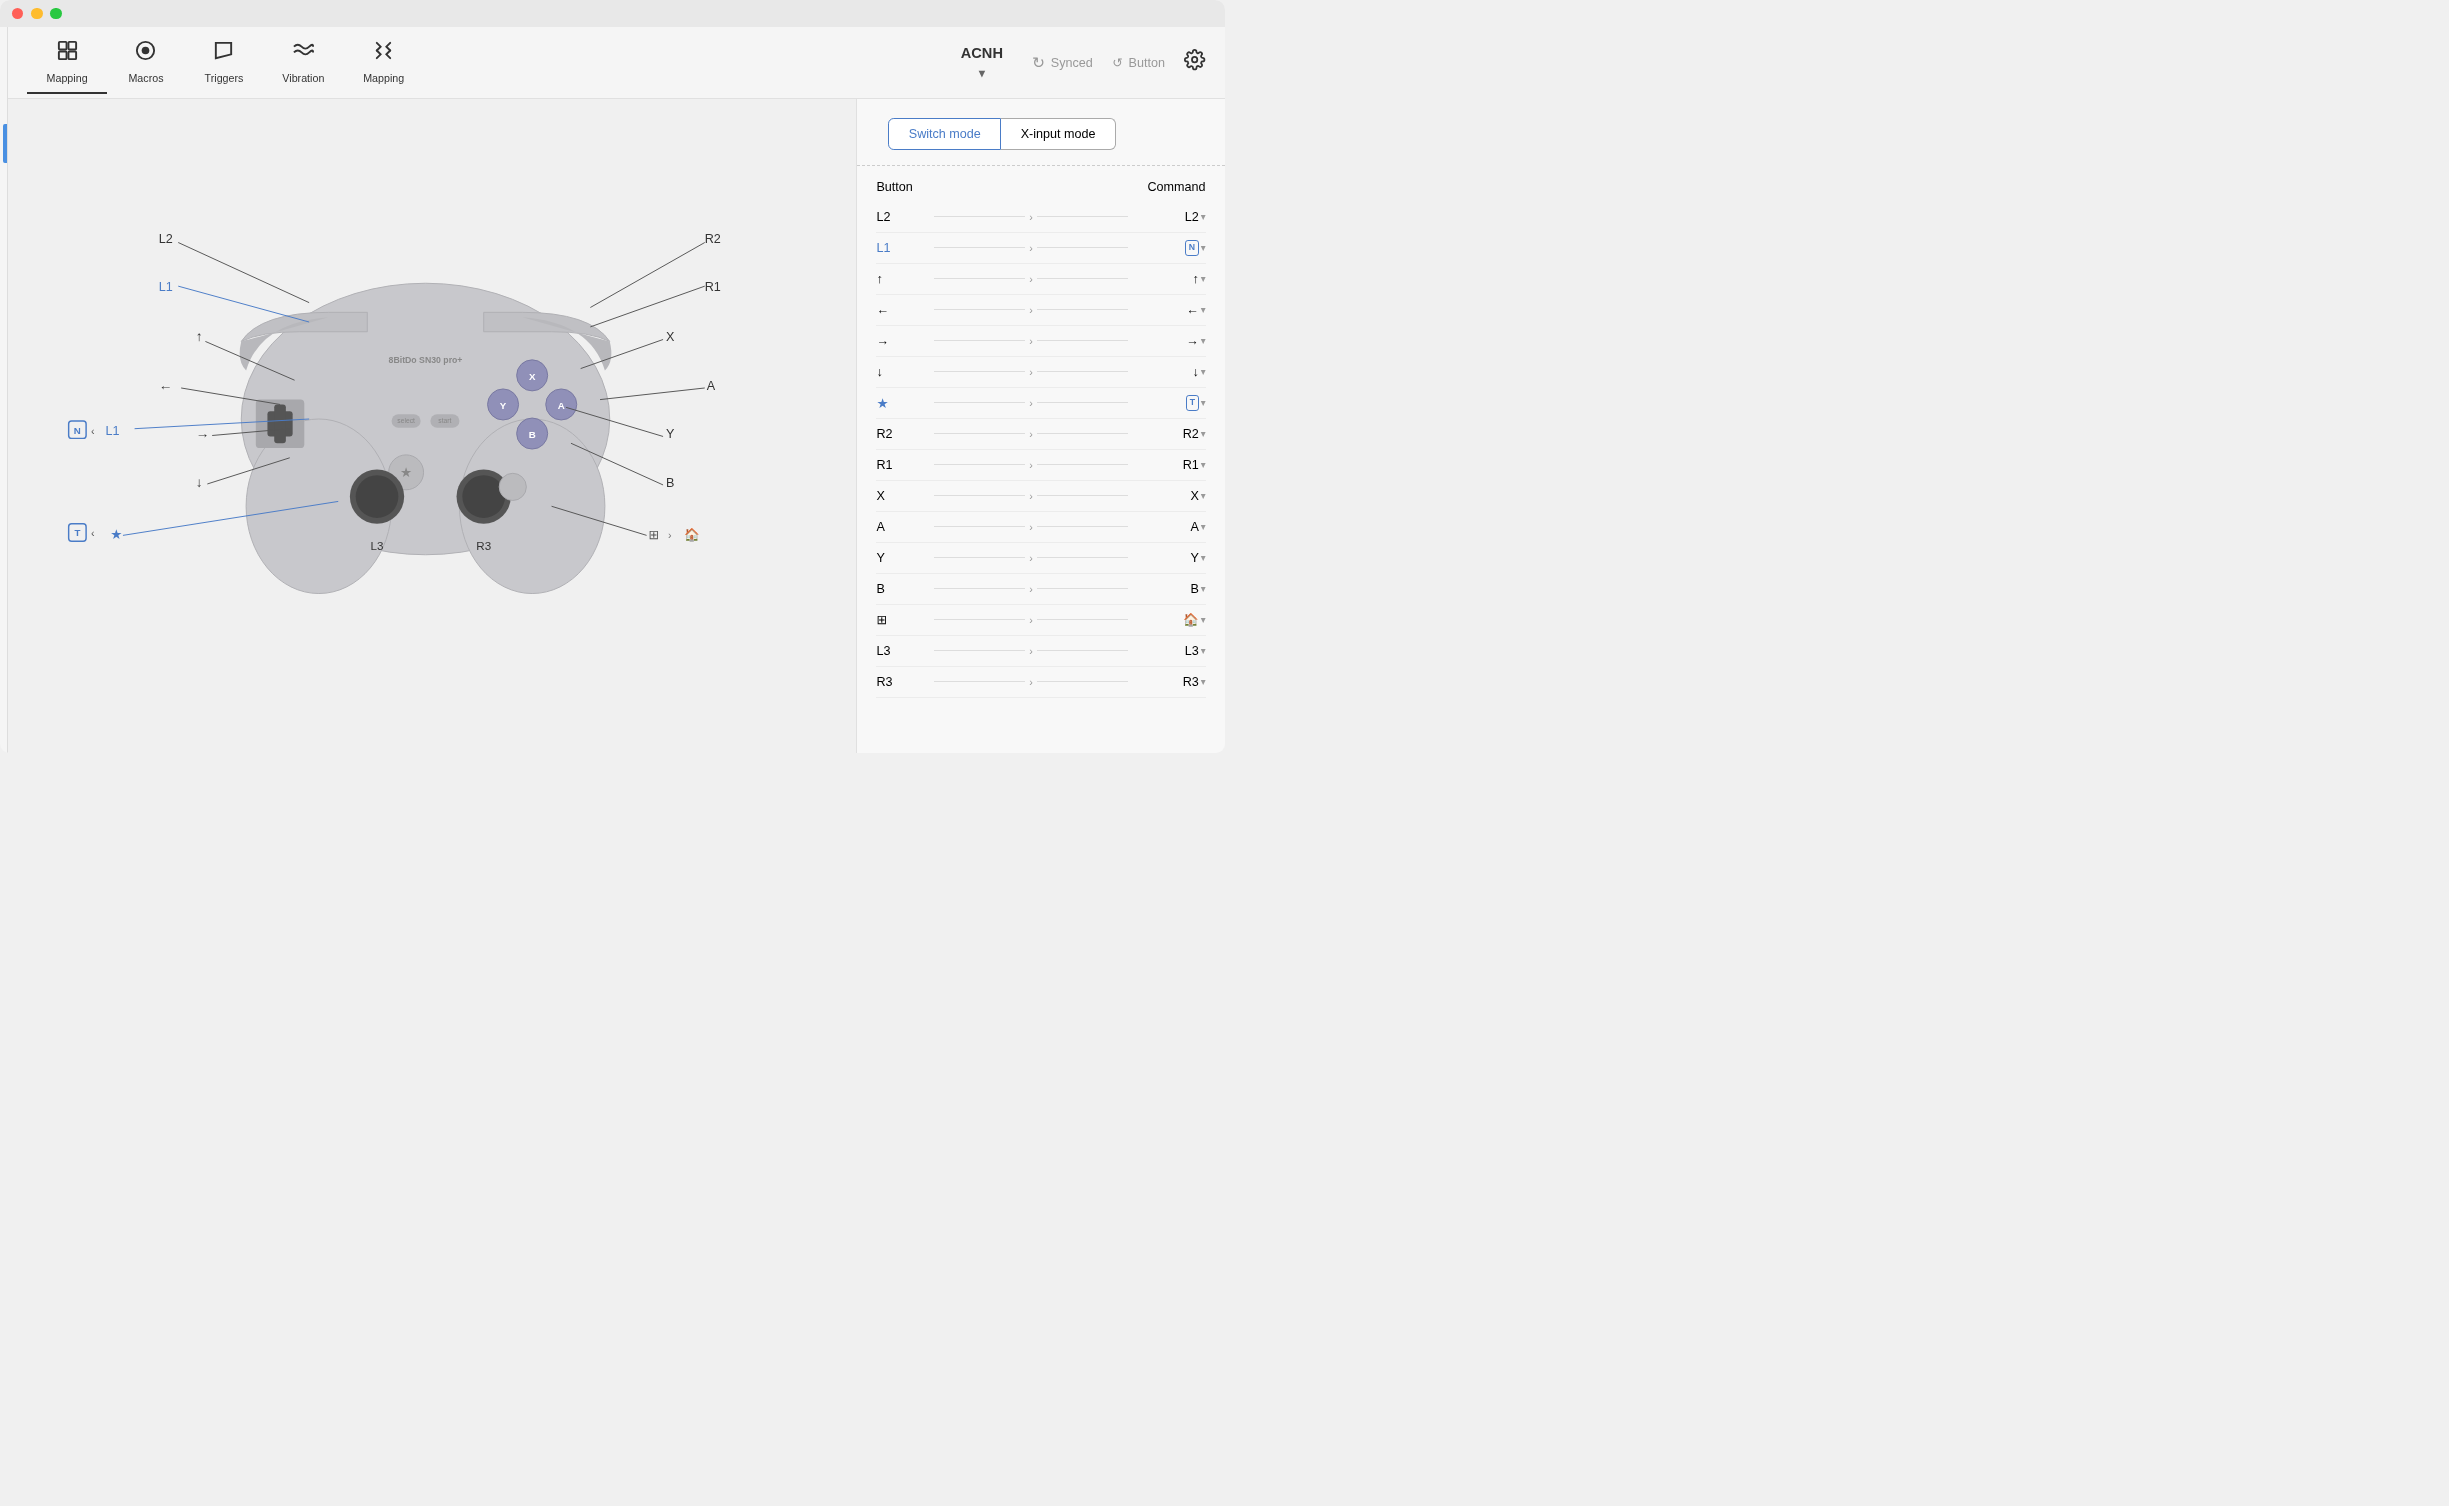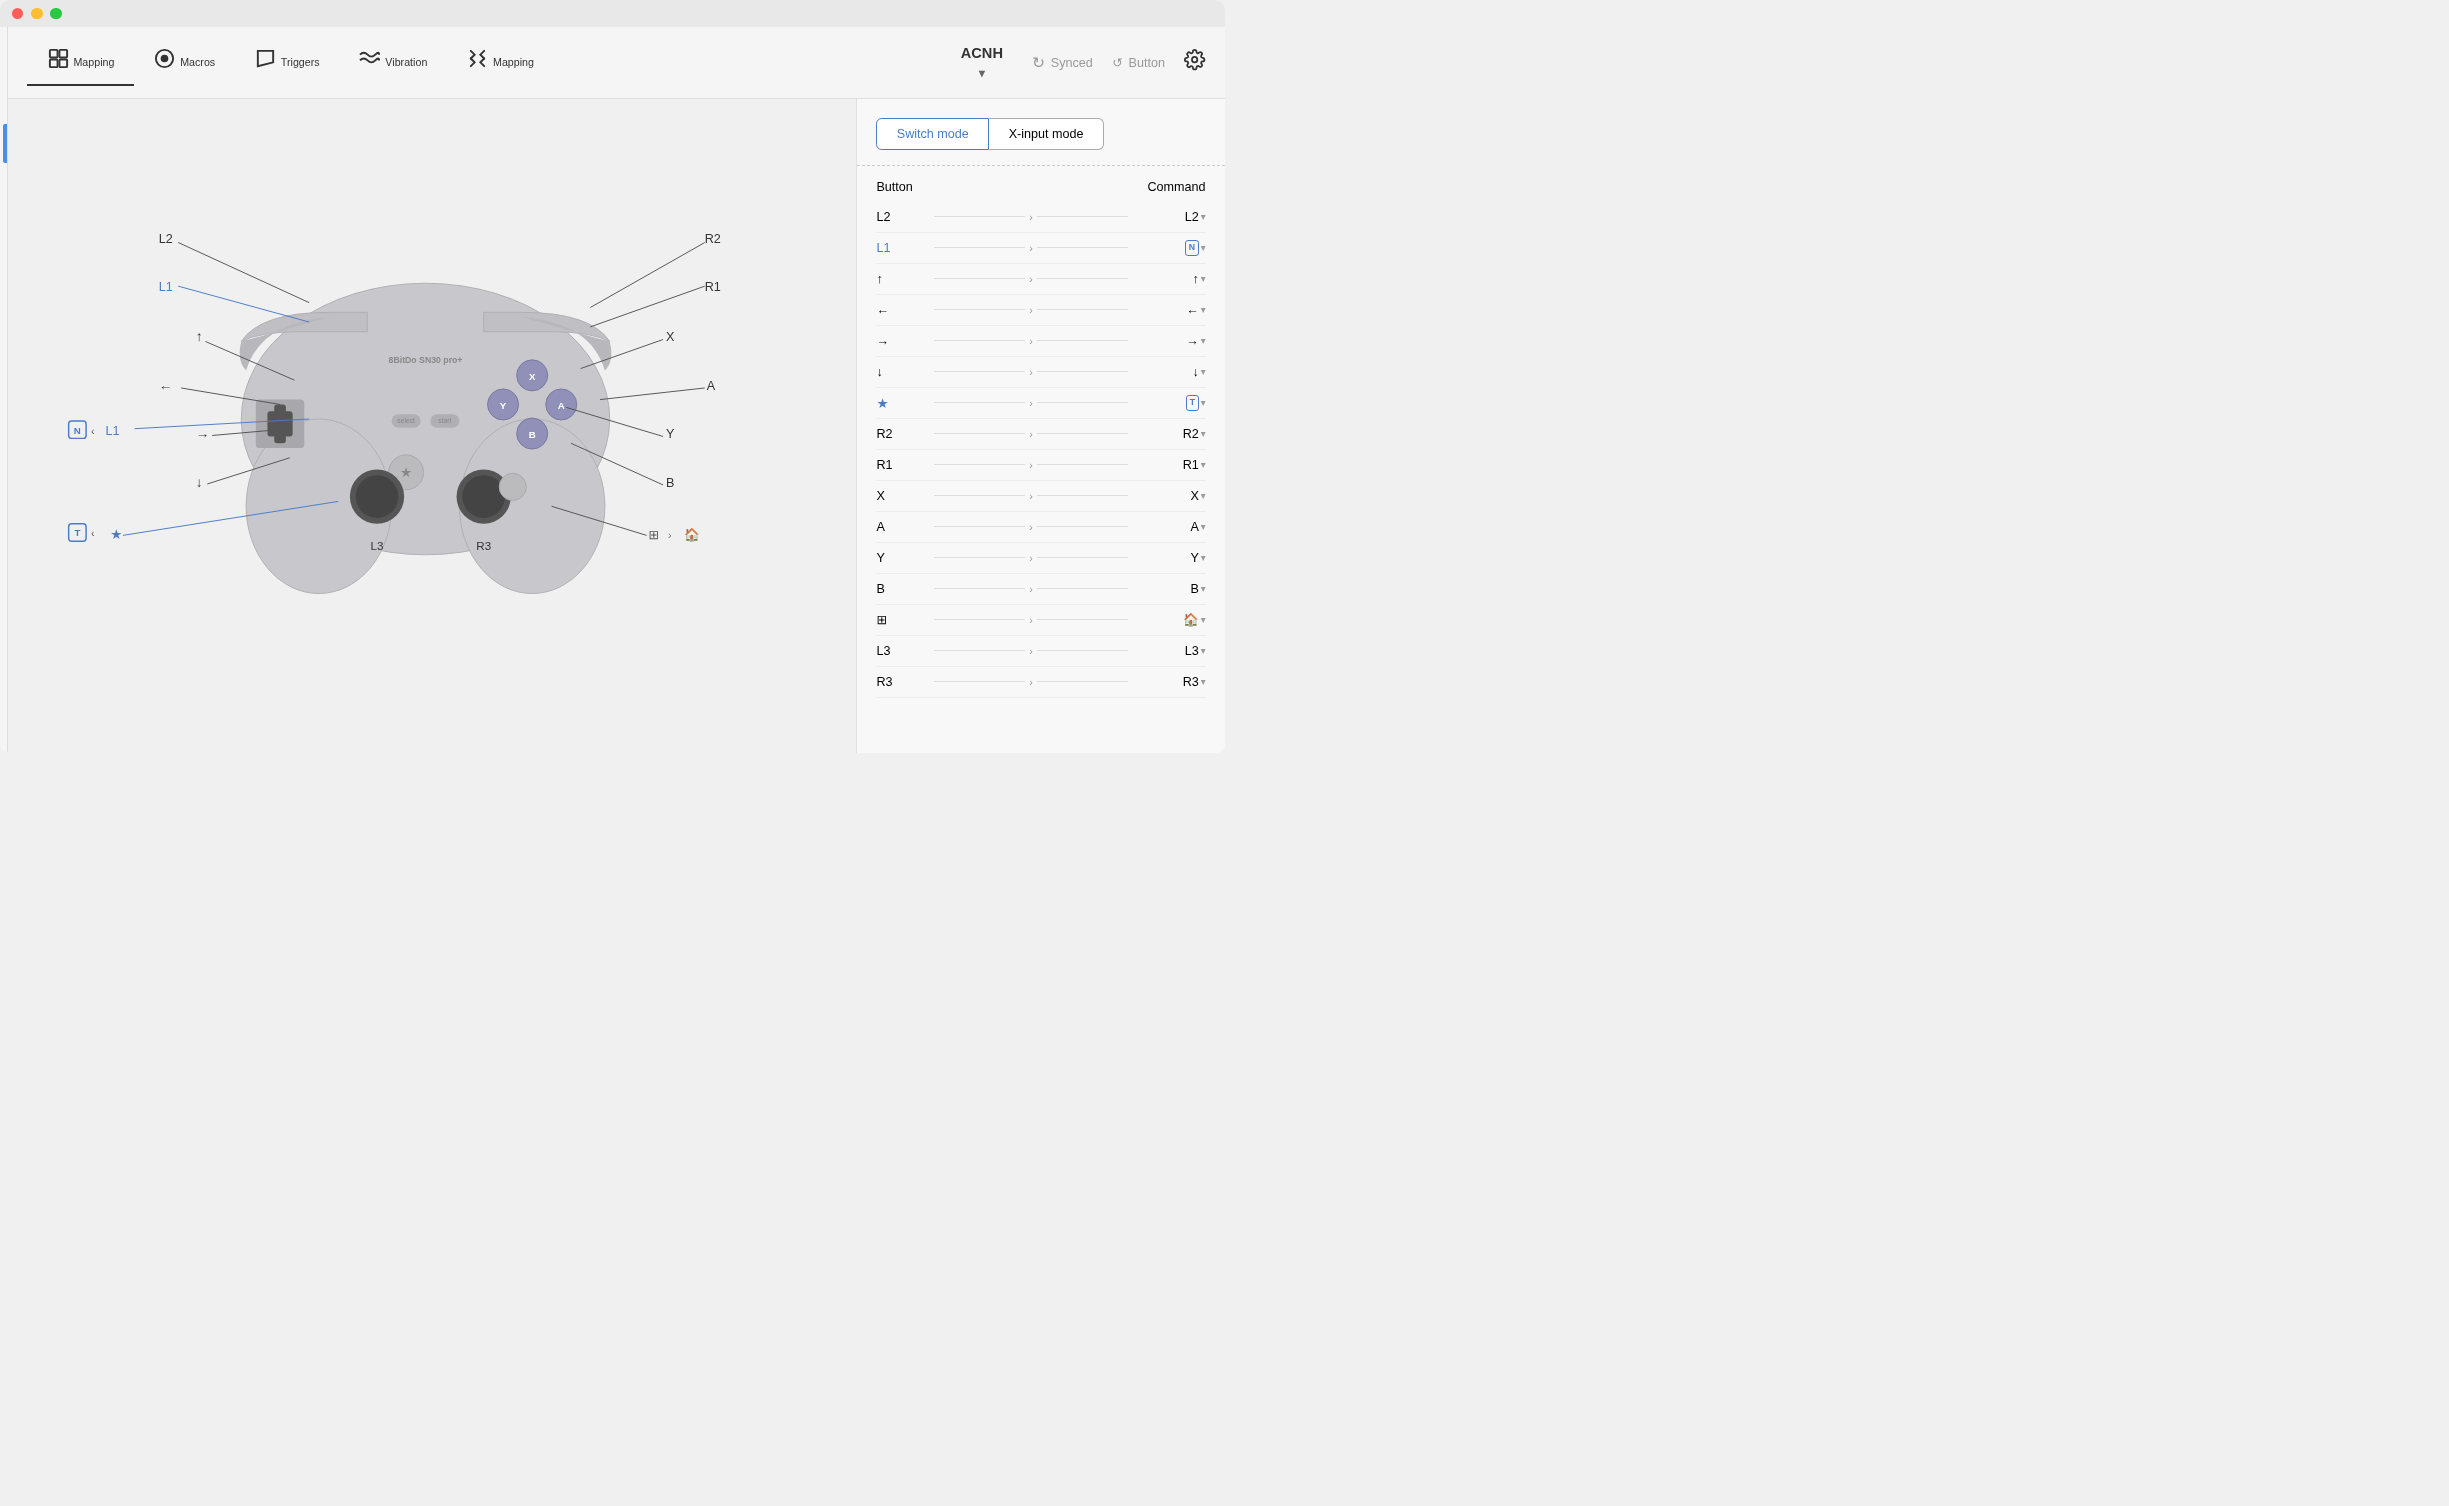--- a/index.html
+++ b/index.html
@@ -67,21 +67,21 @@
       background: #f5f5f5;
       border-bottom: 1px solid #e0e0e0;
       display: flex;
       align-items: center;
       padding: 0 19.4px;
       gap: 0;
     }
 
     .tab-item {
       display: flex;
-      flex-direction: row;
+      flex-direction: column;
       align-items: center;
       gap: 3.9px;
       padding: 7.8px 19.4px;
       cursor: pointer;
       min-width: 78px;
       border-bottom: 2.9px solid transparent;
     }
     .tab-item.active {
       border-bottom: 2.9px solid #333;
     }
@@ -179,20 +179,21 @@
       background: white;
       font-size: 12.6px;
       cursor: pointer;
       font-weight: 500;
     }
     .mode-btn.active {
       border-color: #666;
       background: white;
       color: #4a7cc7;
       border-color: #4a7cc7;
+      margin-left: 12px;
     }
     .mode-btn:first-child { border-radius: 5.8px 0 0 5.8px; }
     .mode-btn:last-child { border-radius: 0 5.8px 5.8px 0; border-left: none; }
 
     .mapping-table {
       padding: 0 19.4px;
     }
 
     .table-header {
       display: flex;

